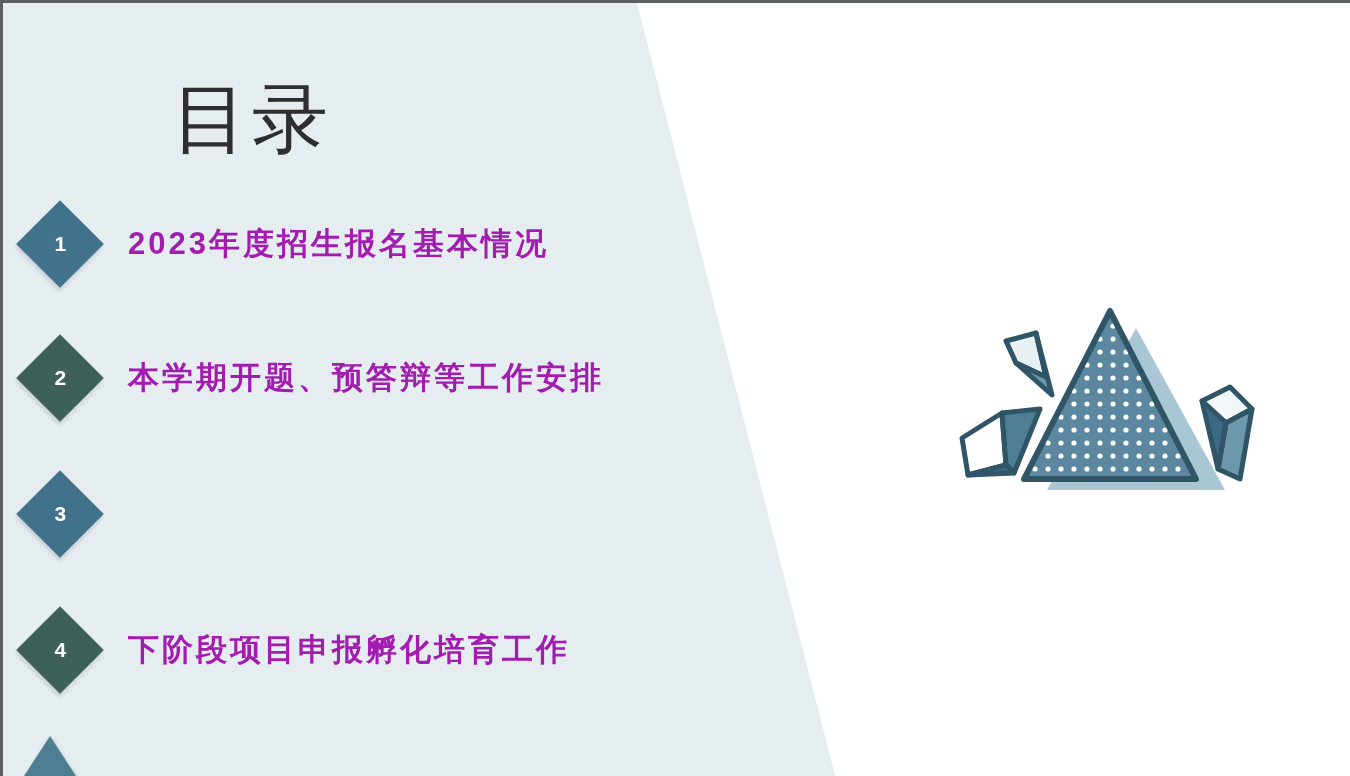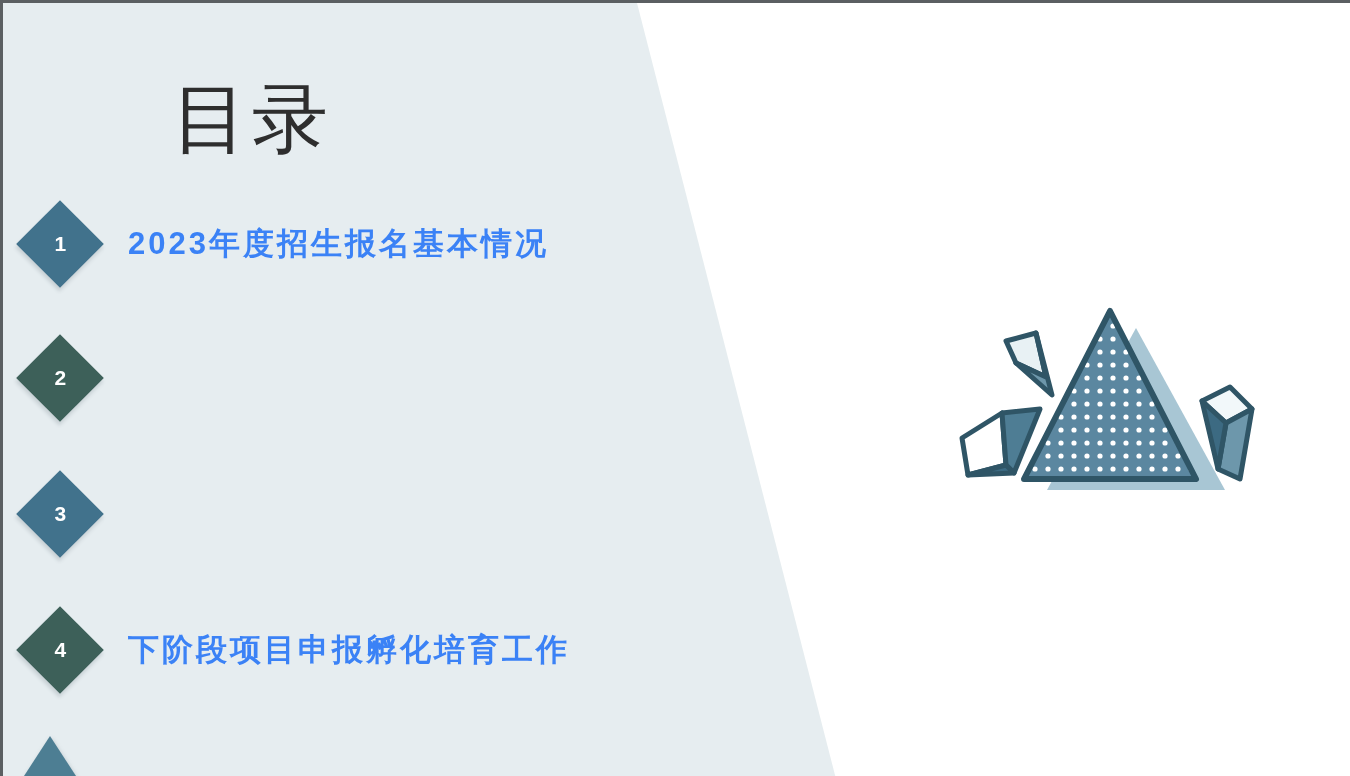--- a/index.html
+++ b/index.html
@@ -94,21 +94,21 @@
   }
   .diamond .num {
     transform: rotate(-45deg);
     color: #ffffff;
     font-size: 21px;
     font-weight: 700;
     line-height: 1;
     margin-top: -1px;
   }
   .toc-text {
-    color: #3b82f6;
+    color: #a21caf;
     font-size: 31px;
     font-weight: 700;
     letter-spacing: 3px;
     line-height: 1.38;
     margin-left: 8px;
   }
 
   
   .logo-tri {
     position: absolute;
@@ -154,20 +154,21 @@
       </div>
       <div class="toc-text">2023年度招生报名基本情况</div>
     </div>
 
     <div class="toc-item i1">
       <div class="diamond-wrap">
         <div class="diamond" id="d1" style="background: rgb(61, 96, 89);">
           <span class="num">2</span>
         </div>
       </div>
+      <div class="toc-text">本学期开题、预答辩等工作安排</div>
     </div>
 
     <div class="toc-item i2">
       <div class="diamond-wrap">
         <div class="diamond" id="d2" style="background: rgb(65, 114, 140);">
           <span class="num">3</span>
         </div>
       </div>
     </div>
 

